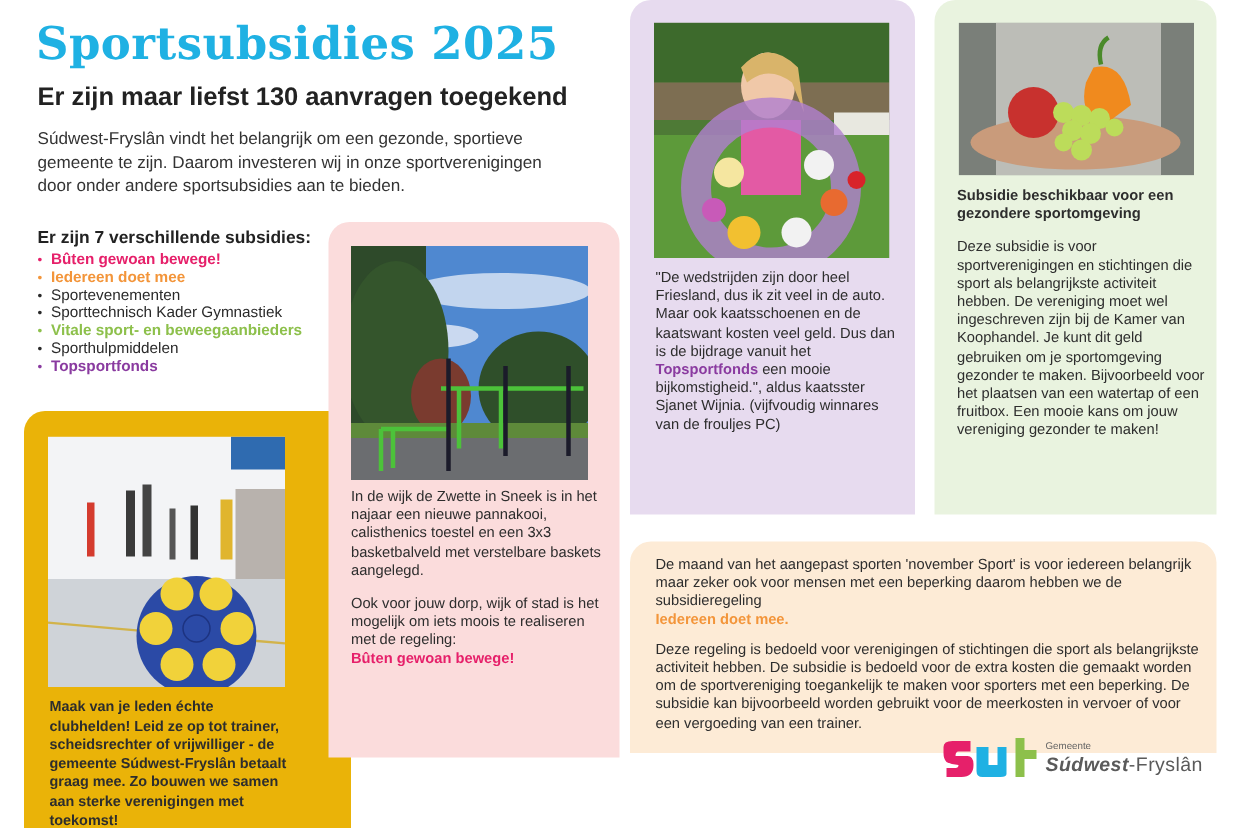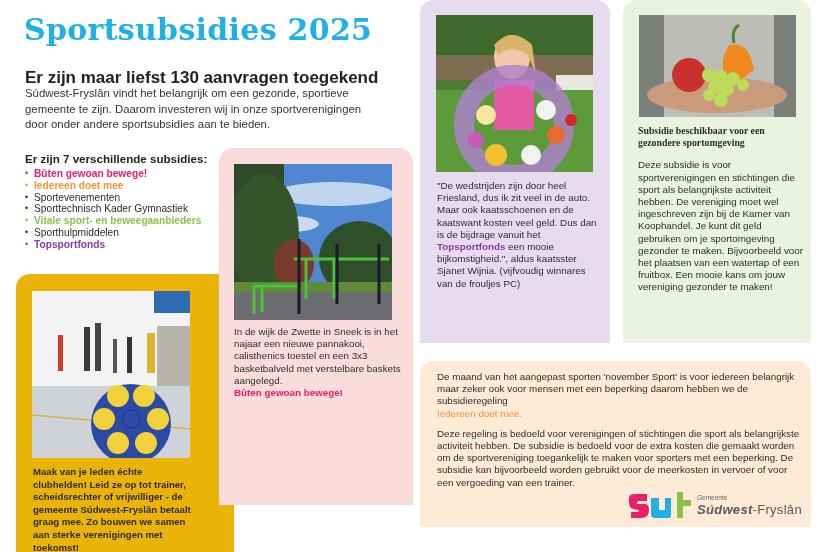--- a/index.html
+++ b/index.html
@@ -1,41 +1,41 @@
 <!DOCTYPE html>
 <html><head>
   <meta charset="utf-8">
   <style>
     * { box-sizing: border-box; margin: 0; padding: 0; }
     html, body { width: 828px; height: 552px; overflow: hidden; background: #ffffff; }
     body { position: relative; font-family: "Liberation Sans", sans-serif; color: #2a2a2a; }
 
     .title { position: absolute; left: 24px; top: 12px; font-family: "DejaVu Serif", serif; font-weight: bold; font-size: 30px; color: #1fb1e3; letter-spacing: 0.3px; }
-    .subtitle { position: absolute; left: 25px; top: 68px; font-size: 17px; color: #222; }
+    .subtitle { position: absolute; left: 25px; top: 55px; font-size: 17px; color: #222; }
     .intro { position: absolute; left: 25px; top: 86px; width: 340px; font-size: 11.4px; line-height: 15.5px; color: #333; }
 
     .list-heading { position: absolute; left: 25px; top: 152px; font-size: 11.6px; font-weight: bold; color: #222; }
     .subsidy-list { position: absolute; left: 25px; top: 168px; list-style: none; font-size: 10.2px; line-height: 11.8px; }
     .subsidy-list li { display: flex; align-items: center; }
     .subsidy-list .bullet { width: 9px; font-size: 9px; }
     .subsidy-list .bold { font-weight: bold; }
 
     .panel { position: absolute; border-radius: 14px 14px 0 0; }
     .panel-blue { left: 16px; top: 274px; width: 218px; height: 278px; background: #eab308; border-radius: 14px 14px 0 0; }
     .panel-pink { left: 219px; top: 148px; width: 194px; height: 357px; background: #fbdcdc; }
     .panel-purple { left: 420px; top: 0px; width: 190px; height: 343px; background: #e7dbef; }
     .panel-green { left: 623px; top: 0px; width: 188px; height: 343px; background: #e9f3df; }
-    .panel-peach { left: 420px; top: 361px; width: 391px; height: 166px; background: #fdebd6; }
+    .panel-peach { left: 420px; top: 361px; width: 391px; height: 141px; background: #fdebd6; }
 
     .photo { position: absolute; overflow: hidden; }
     .photo svg { display: block; width: 100%; height: 100%; }
 
     .panel-text { position: absolute; font-size: 9.8px; line-height: 12.2px; color: #2d2d2d; }
     .hl-pink { color: #e6206a; font-weight: bold; }
-    .hl-orange { color: #f3953a; font-weight: normal; }
+    .hl-orange { color: #f3953a; font-weight: bold; }
     .hl-green { color: #8dc04b; font-weight: bold; }
     .hl-purple { color: #8a3ba0; font-weight: bold; }
     .p-gap { margin-top: 10px; }
 
     .logo { position: absolute; left: 627px; top: 492px; width: 180px; height: 30px; }
     .logo-small { position: absolute; left: 70px; top: 2px; font-size: 6.5px; color: #666; }
     .logo-name { position: absolute; left: 70px; top: 10px; font-size: 13px; color: #5a5a5a; letter-spacing: 0.3px; }
     .logo-name .b { font-weight: bold; font-style: italic; }
   </style>
 </head>
@@ -127,20 +127,21 @@
       </g>
       <g stroke="#1b1b2a" stroke-width="3">
         <line x1="65" y1="75" x2="65" y2="150"></line>
         <line x1="103" y1="80" x2="103" y2="140"></line>
         <line x1="145" y1="80" x2="145" y2="140"></line>
       </g>
     </svg>
   </div>
   <div class="panel-text" style="left:15px; top:178px; width:170px;">
     <p>In de wijk de Zwette in Sneek is in het najaar een nieuwe pannakooi, calisthenics toestel en een 3x3 basketbalveld met verstelbare baskets aangelegd.</p>
+    <p class="p-gap">Ook voor jouw dorp, wijk of stad is het mogelijk om iets moois te realiseren met de regeling:</p>
     <p class="hl-pink">Bûten gewoan bewege!</p>
   </div>
 </div>
 
 <div class="panel panel-purple" style="border-radius:0 0 0 0; border-top-left-radius:14px; border-top-right-radius:14px;">
   <div class="photo" style="left:16px; top:15px; width:157px; height:157px;" title="kaatsster with flower wreath">
     <svg viewBox="0 0 157 157" preserveAspectRatio="none">
       <rect width="157" height="157" fill="#4e7a36"></rect>
       <rect x="0" y="0" width="157" height="40" fill="#3d6a2c"></rect>
       <rect x="0" y="40" width="157" height="25" fill="#7d6e52"></rect>
@@ -179,21 +180,21 @@
           <circle cx="94" cy="64" r="7"></circle>
         <circle cx="76" cy="72" r="7"></circle>
           <circle cx="88" cy="74" r="7"></circle>
           <circle cx="82" cy="85" r="7"></circle>
         <circle cx="104" cy="70" r="6"></circle>
           <circle cx="70" cy="80" r="6"></circle>
       </g>
     </svg>
   </div>
   <div class="panel-text" style="left:15px; top:125px; width:165px;">
-    <p style="font-weight:bold;font-family:Liberation Serif, serif;">Subsidie beschikbaar voor een gezondere sportomgeving</p>
+    <p style="font-weight:bold;">Subsidie beschikbaar voor een gezondere sportomgeving</p>
     <p class="p-gap">Deze subsidie is voor sportverenigingen en stichtingen die sport als belangrijkste activiteit hebben. De vereniging moet wel ingeschreven zijn bij de Kamer van Koophandel. Je kunt dit geld gebruiken om je sportomgeving gezonder te maken. Bijvoorbeeld voor het plaatsen van een watertap of een fruitbox. Een mooie kans om jouw vereniging gezonder te maken!</p>
   </div>
 </div>
 
 <div class="panel panel-peach">
   <div class="panel-text" style="left:17px; top:10px; width:365px;">
     <p>De maand van het aangepast sporten 'november Sport' is voor iedereen belangrijk maar zeker ook voor mensen met een beperking daarom hebben we de subsidieregeling</p>
     <p class="hl-orange">Iedereen doet mee.</p>
     <p style="margin-top:8px;">Deze regeling is bedoeld voor verenigingen of stichtingen die sport als belangrijkste activiteit hebben. De subsidie is bedoeld voor de extra kosten die gemaakt worden om de sportvereniging toegankelijk te maken voor sporters met een beperking. De subsidie kan bijvoorbeeld worden gebruikt voor de meerkosten in vervoer of voor een vergoeding van een trainer.</p>
   </div>

